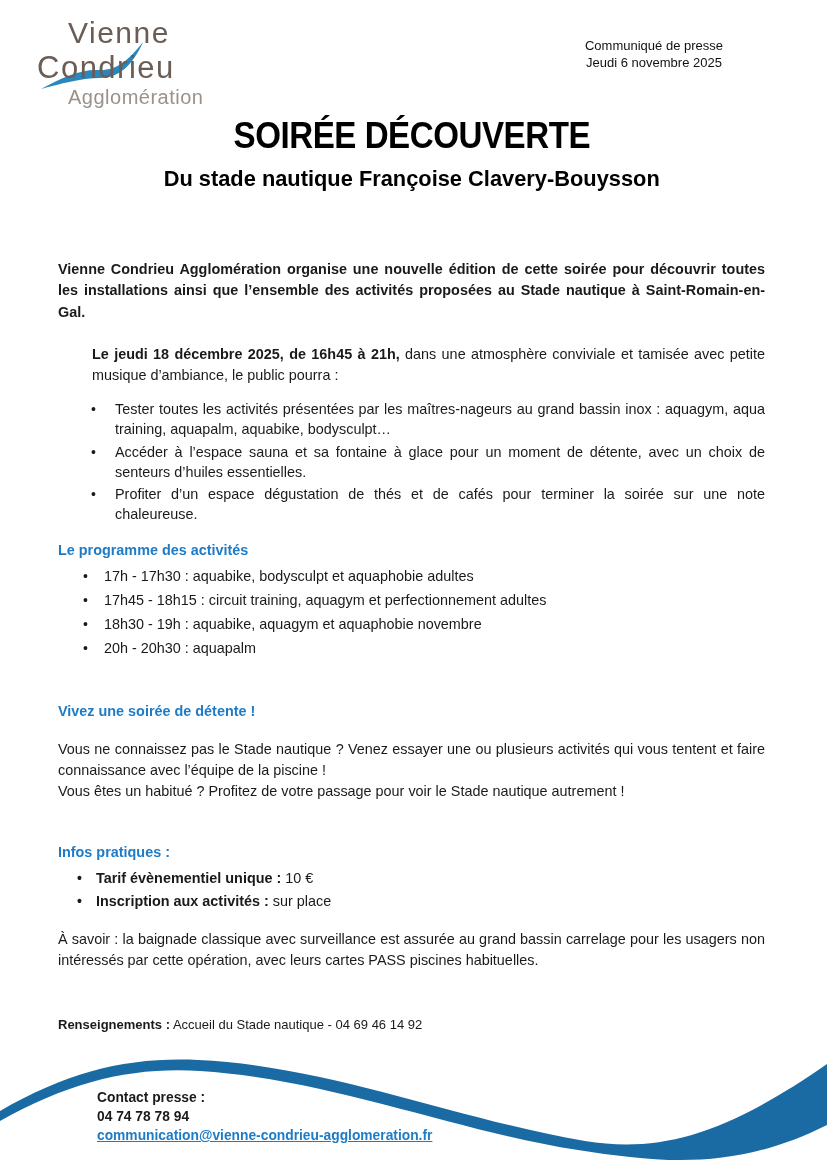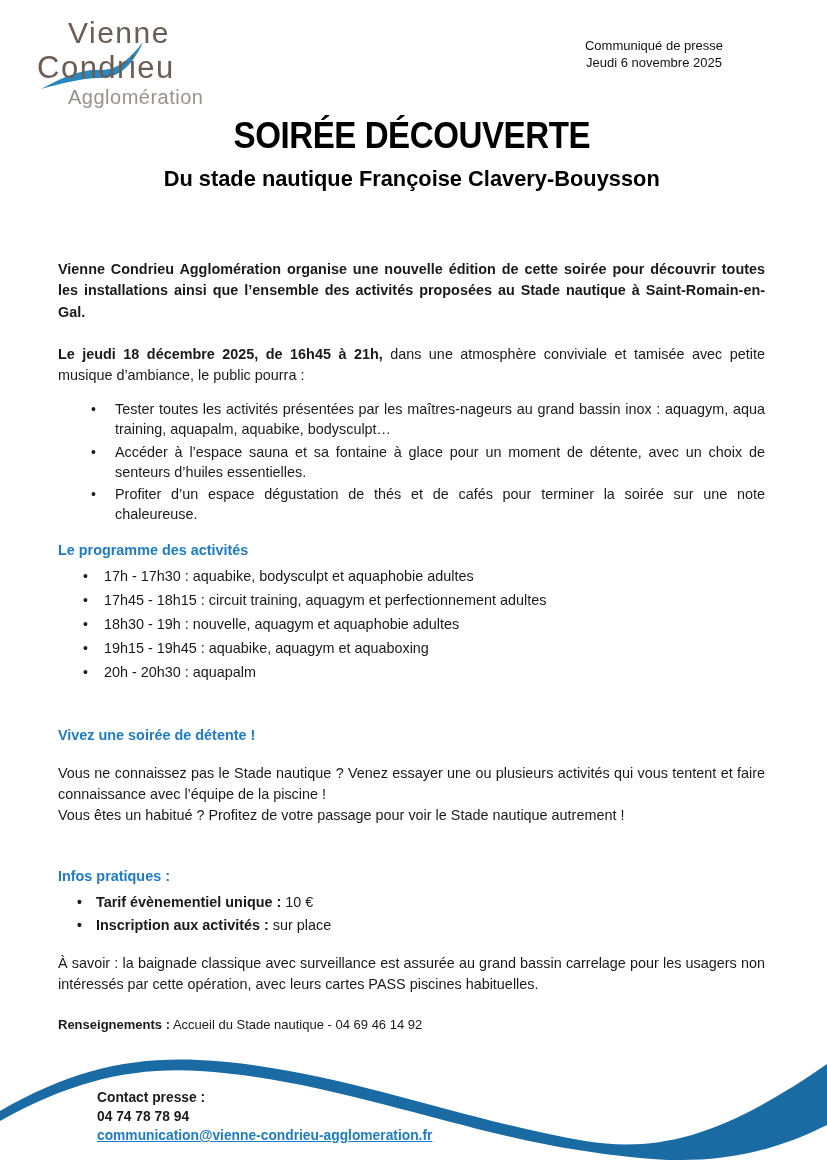--- a/index.html
+++ b/index.html
@@ -51,21 +51,21 @@
     color:#000; white-space:nowrap;
   }
   .title > span { display:inline-block; transform:scaleX(0.92); transform-origin:center; letter-spacing:-0.5px; }
   .subtitle {
     text-align:center; font-weight:700; font-size:22.5px; margin-top:7px; color:#000;
     white-space:nowrap;
   }
   .subtitle > span { display:inline-block; transform:scaleX(0.97); transform-origin:center; }
 
   .intro { margin-top:64px; font-weight:700; text-align:justify; }
-  .p-event { margin-top:21px; text-align:justify; }
+  .p-event { margin-top:21px; text-align:justify;margin-left:34px; }
   .bold { font-weight:700; }
 
   ul.doc-list { list-style:none; margin:6px 0 0 0; padding:0; }
   ul.doc-list li {
     position:relative; text-align:justify; line-height:1.38; margin-bottom:3px;
   }
   ul.event-list li { padding-left:57px; }
   ul.event-list li::before { content:"\2022"; position:absolute; left:33px; font-size:14px; }
   ul.program-list li { padding-left:46px; margin-bottom:4px; text-align:left; }
   ul.program-list li::before { content:"\2022"; position:absolute; left:25px; font-size:14px; }
@@ -126,22 +126,21 @@
     <ul class="doc-list event-list">
       <li>Tester toutes les activités présentées par les maîtres-nageurs au grand bassin inox : aquagym, aqua training, aquapalm, aquabike, bodysculpt…</li>
       <li>Accéder à l’espace sauna et sa fontaine à glace pour un moment de détente, avec un choix de senteurs d’huiles essentielles.</li>
       <li>Profiter d’un espace dégustation de thés et de cafés pour terminer la soirée sur une note chaleureuse.</li>
     </ul>
 
     <div class="h-blue h-program">Le programme des activités</div>
     <ul class="doc-list program-list">
       <li>17h - 17h30 : aquabike, bodysculpt et aquaphobie adultes</li>
       <li>17h45 - 18h15 : circuit training, aquagym et perfectionnement adultes</li>
-      <li>18h30 - 19h : nouvelle, aquagym et aquaphobie adultes</li>
-      <li>19h15 - 19h45 : aquabike, aquagym et aquaboxing</li>
+      <li>18h30 - 19h : aquabike, aquagym et aquaphobie novembre</li>
       <li>20h - 20h30 : aquapalm</li>
     </ul>
 
     <div class="h-blue h-relax">Vivez une soirée de détente !</div>
     <div class="relax-block">
       <div>Vous ne connaissez pas le Stade nautique ? Venez essayer une ou plusieurs activités qui vous tentent et faire connaissance avec l’équipe de la piscine !</div>
       <div>Vous êtes un habitué ? Profitez de votre passage pour voir le Stade nautique autrement !</div>
     </div>
 
     <div class="h-blue h-infos">Infos pratiques :</div>

